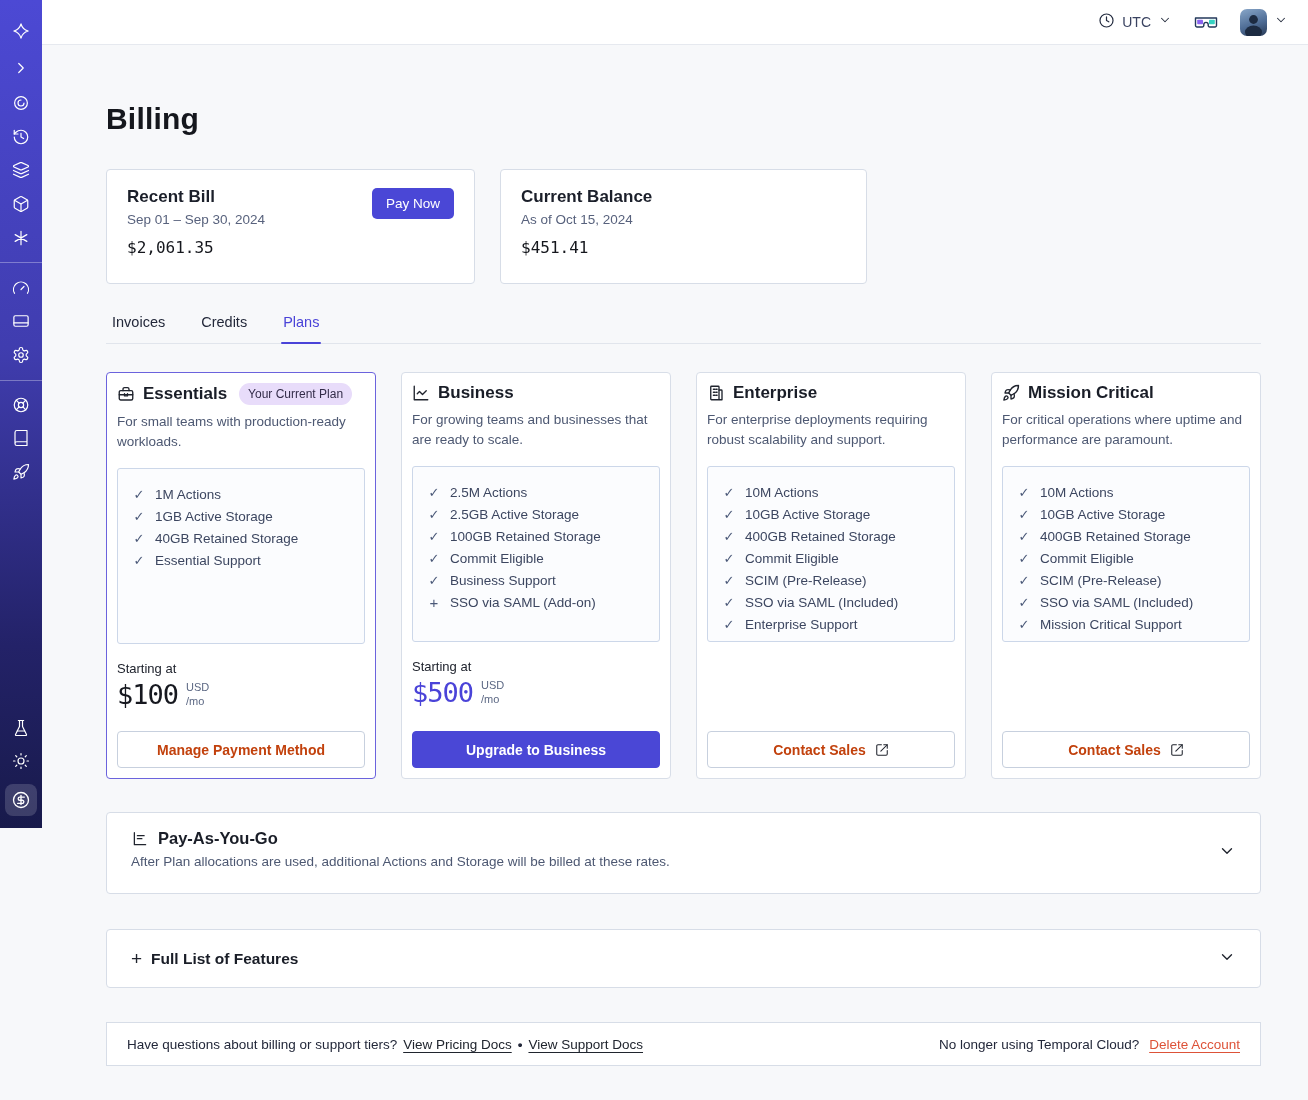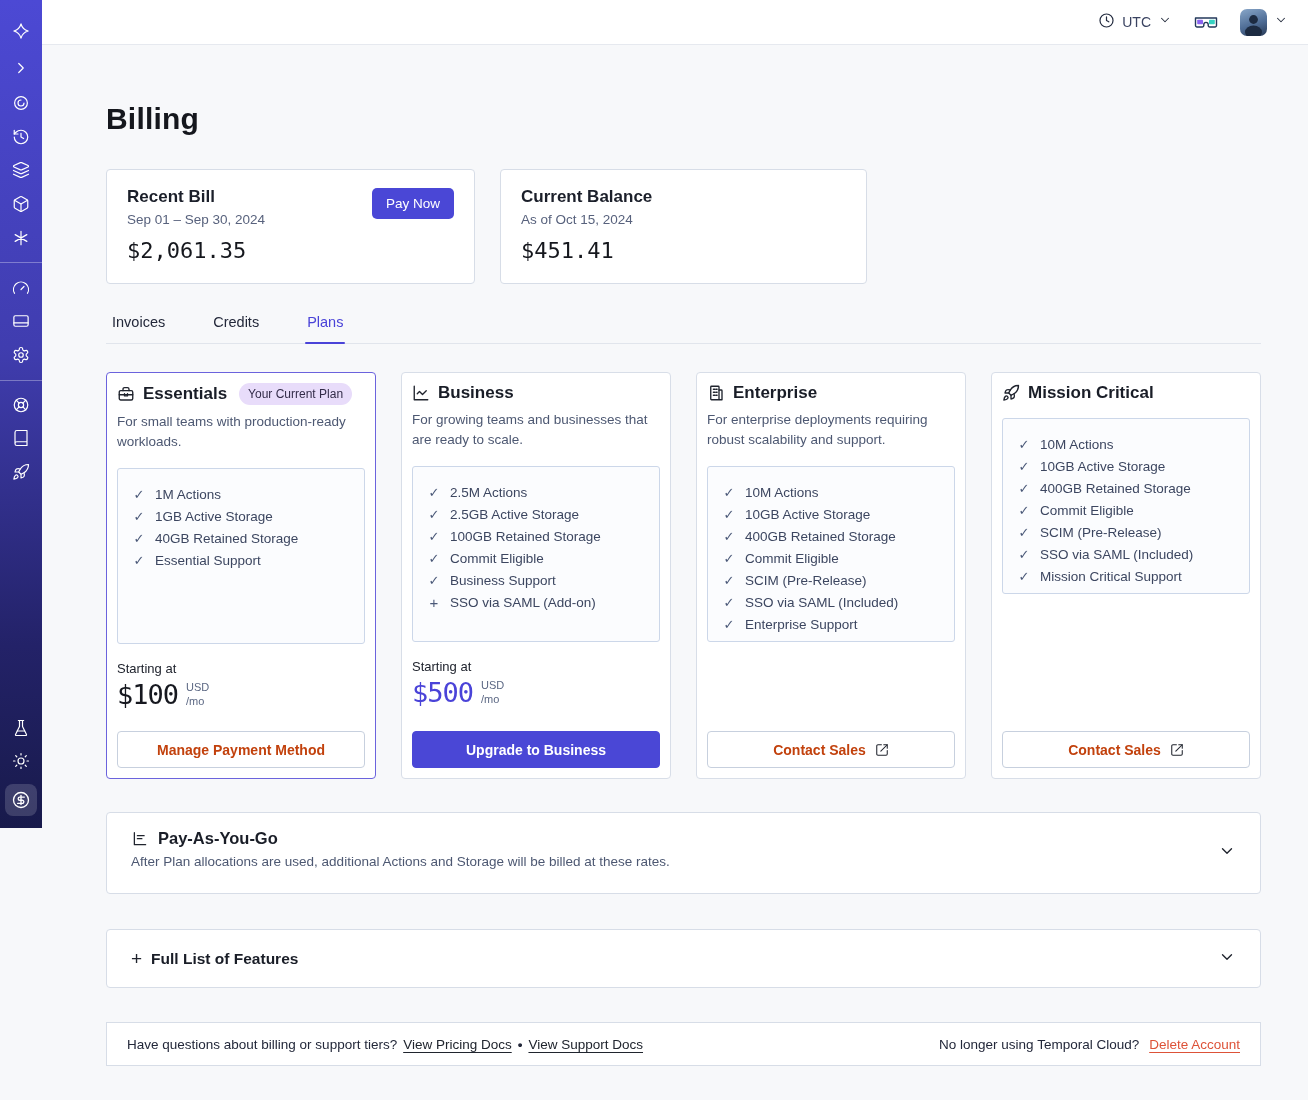--- a/index.html
+++ b/index.html
@@ -44,27 +44,27 @@
   .page-title { margin-top:57px; font-size:30px; font-weight:600; letter-spacing:.2px; color:#15171d; }
   .summary-row { display:flex; gap:25px; margin-top:33px; }
   .sum-card {
     background:#fff; border:1px solid #d7dde7; border-radius:4px;
     height:115px; padding:17px 20px; position:relative;
   }
   .sum-card.recent { width:369px; }
   .sum-card.balance { width:367px; }
   .sum-title { font-size:17px; font-weight:600; color:#1b1f2a; }
   .sum-sub { font-size:13.5px; color:#58627d; margin-top:5px; }
-  .sum-amount { font-family:"DejaVu Sans Mono", monospace; font-size:22px; color:#15171d; margin-top:11px; }
+  .sum-amount { font-family:"DejaVu Sans Mono", monospace; font-size:16px; color:#15171d; margin-top:11px; }
   .pay-now {
     position:absolute; right:20px; top:18px; background:#4a47d6; color:#fff; border:none;
     font-family:"Liberation Sans", sans-serif; font-size:13.5px; padding:8px 14px; border-radius:5px; cursor:pointer;
   }
   
-  .tabs { display:flex; gap:48px; margin-top:30px; border-bottom:1px solid #e1e5ec; padding-left:6px; }
+  .tabs { display:flex; gap:36px; margin-top:30px; border-bottom:1px solid #e1e5ec; padding-left:6px; }
   .tab { font-size:14.5px; color:#23283a; padding-bottom:13px; cursor:pointer; position:relative; }
   .tab.active { color:#4a43d8; }
   .tab.active::after { content:""; position:absolute; left:-2px; right:-2px; bottom:-1px; height:2px; background:#4a43d8; border-radius:1px; }
   
   .plans { display:grid; grid-template-columns:repeat(4, 1fr); gap:25px; margin-top:28px; }
   .plan-card {
     background:#fff; border:1px solid #d8dee8; border-radius:4px; min-height:407px;
     padding:10px; display:flex; flex-direction:column;
   }
   .plan-card.current { border-color:#6b63dd; }
@@ -439,20 +439,21 @@
     <div class="plan-card">
       <div class="plan-head">
         <svg viewBox="0 0 24 24">
             <path d="M4.5 16.5c-1.5 1.26-2 5-2 5s3.74-.5 5-2c.71-.84.7-2.13-.09-2.91a2.18 2.18 0 0 0-2.91-.09z"></path>
             <path d="M12 15l-3-3a22 22 0 0 1 2-3.95A12.88 12.88 0 0 1 22 2c0 2.72-.78 7.5-6 11a22.35 22.35 0 0 1-4 2z"></path>
             <path d="M9 12H4s.55-3.03 2-4c1.62-1.08 5 0 5 0"></path>
             <path d="M12 15v5s3.03-.55 4-2c1.08-1.62 0-5 0-5"></path>
           </svg>
         <span class="plan-name">Mission Critical</span>
       </div>
+      <p class="plan-desc">For critical operations where uptime and performance are paramount.</p>
       <div class="features">
           <div class="feature-row">
             <span class="mark">✓</span>
             <span class="feature-label">10M Actions</span>
           </div>
           <div class="feature-row">
             <span class="mark">✓</span>
             <span class="feature-label">10GB Active Storage</span>
           </div>
           <div class="feature-row">

